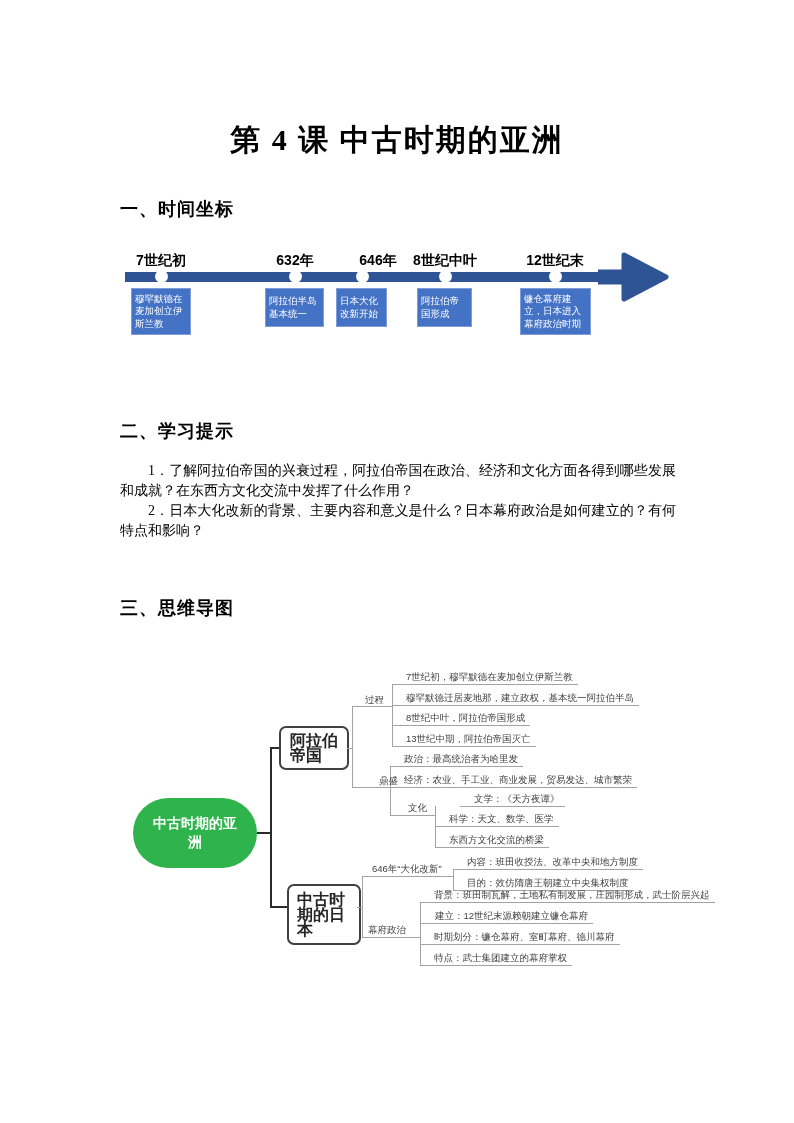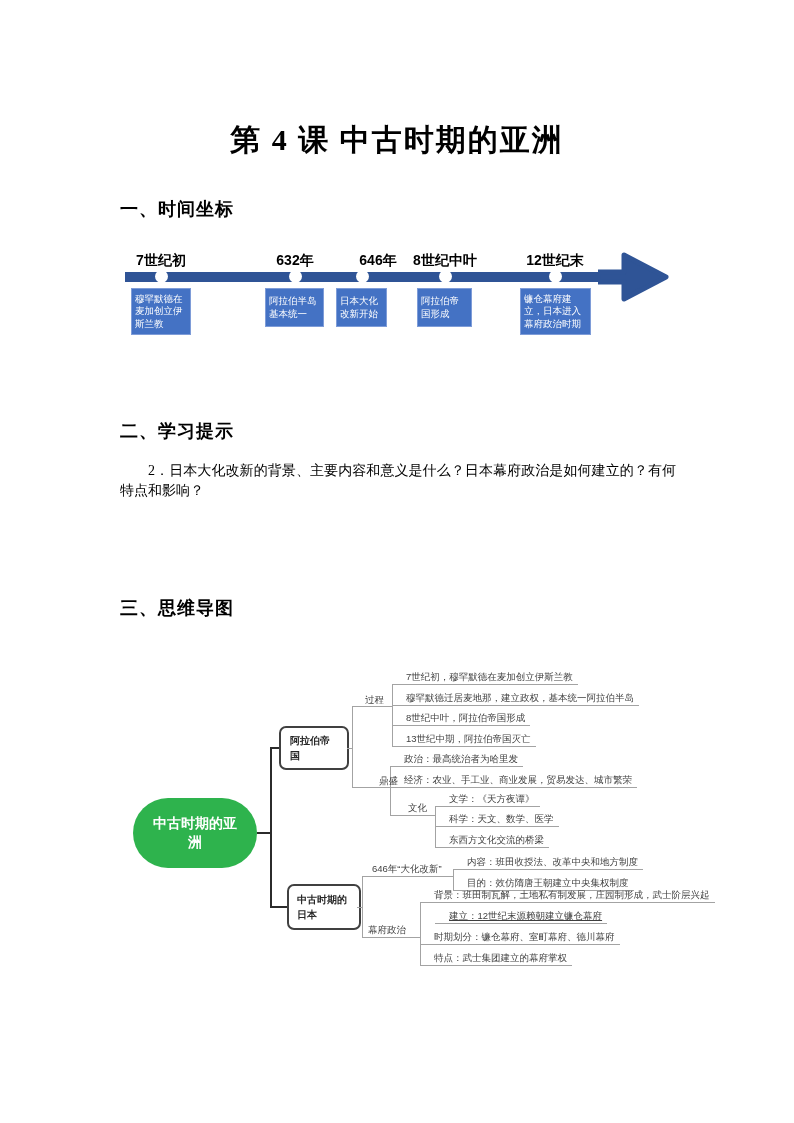--- a/index.html
+++ b/index.html
@@ -34,21 +34,21 @@
   .h{position:absolute;height:1px;background:#a3a3a3;}
   .v{position:absolute;width:1px;background:#a3a3a3;}
   .trunk-h{position:absolute;height:2px;background:#2b2b2b;}
   .trunk-v{position:absolute;width:2px;background:#2b2b2b;}
   .mroot{position:absolute;left:133px;top:798px;width:124px;height:70px;border-radius:35px;
          background:#2EB34D;color:#fff;font-weight:bold;font-size:14px;line-height:19px;
          font-family:"Liberation Sans","DejaVu Sans",sans-serif;
          display:flex;align-items:center;justify-content:center;text-align:center;
          padding:0 14px;box-sizing:border-box;}
   .mnode{position:absolute;background:#fff;border:2px solid #404040;border-radius:7px;
-         font-family:"Liberation Sans","DejaVu Sans",sans-serif;font-size:10px;font-weight:600;
+         font-family:"Liberation Sans","DejaVu Sans",sans-serif;font-size:16px;font-weight:600;
          color:#262626;line-height:15px;}
   #node-arab{left:279px;top:726px;width:48px;padding:5px 9px;}
   #node-japan{left:287px;top:884px;width:54px;padding:6px 8px;}
   .mlabel{position:absolute;font-family:"Liberation Sans","DejaVu Sans",sans-serif;
           font-size:9.5px;color:#3f3f3f;white-space:nowrap;}
   .leaf{position:absolute;font-family:"Liberation Sans","DejaVu Sans",sans-serif;
         font-size:9.5px;line-height:11px;color:#3f3f3f;white-space:nowrap;
         border-bottom:1px solid #a3a3a3;padding:0 5px 2px 14px;}
 </style>
 </head>
@@ -78,20 +78,21 @@
   <div class="tl-dot" style="left:439px;"></div>
   <div class="tl-dot" style="left:549px;"></div>
 
   <div class="tl-box" style="left:131px;width:60px;height:47px;">穆罕默德在麦加创立伊斯兰教</div>
   <div class="tl-box" style="left:265px;width:59px;height:39px;">阿拉伯半岛基本统一</div>
   <div class="tl-box" style="left:336px;width:51px;height:39px;">日本大化改新开始</div>
   <div class="tl-box" style="left:417px;width:55px;height:39px;">阿拉伯帝国形成</div>
   <div class="tl-box" style="left:520px;width:71px;height:47px;">镰仓幕府建立，日本进入幕府政治时期</div>
 
   <div class="study-text">
+    <p>1．了解阿拉伯帝国的兴衰过程，阿拉伯帝国在政治、经济和文化方面各得到哪些发展和成就？在东西方文化交流中发挥了什么作用？</p>
     <p>2．日本大化改新的背景、主要内容和意义是什么？日本幕府政治是如何建立的？有何特点和影响？</p>
   </div>
 
   <div class="trunk-h" style="left:257px;top:832px;width:13px;"></div>
   <div class="trunk-v" style="left:270px;top:747px;width:2px;height:161px;"></div>
   <div class="trunk-h" style="left:270px;top:747px;width:9px;"></div>
   <div class="trunk-h" style="left:270px;top:906px;width:17px;"></div>
 
   <div class="mroot">中古时期的亚洲</div>
   <div class="mnode" id="node-arab">阿拉伯帝国</div>
@@ -109,34 +110,34 @@
   <div class="mlabel" style="left:365px;top:694px;">过程</div>
   <div class="mlabel" style="left:363px;top:775px;margin-left:16px;">鼎盛</div>
   <div class="mlabel" style="left:408px;top:802px;">文化</div>
 
   <div class="leaf" style="left:392px;top:671px;">7世纪初，穆罕默德在麦加创立伊斯兰教</div>
   <div class="leaf" style="left:392px;top:692px;">穆罕默德迁居麦地那，建立政权，基本统一阿拉伯半岛</div>
   <div class="leaf" style="left:392px;top:712px;">8世纪中叶，阿拉伯帝国形成</div>
   <div class="leaf" style="left:392px;top:733px;">13世纪中期，阿拉伯帝国灭亡</div>
   <div class="leaf" style="left:390px;top:753px;">政治：最高统治者为哈里发</div>
   <div class="leaf" style="left:390px;top:774px;">经济：农业、手工业、商业发展，贸易发达、城市繁荣</div>
-  <div class="leaf" style="left:435px;top:793px;">文学：《天方夜谭》</div>
+  <div class="leaf" style="left:460px;top:793px;">文学：《天方夜谭》</div>
   <div class="leaf" style="left:435px;top:813px;">科学：天文、数学、医学</div>
   <div class="leaf" style="left:435px;top:834px;">东西方文化交流的桥梁</div>
 
   <div class="h" style="left:357px;top:907px;width:5px;"></div>
   <div class="v" style="left:362px;top:876px;height:61px;"></div>
   <div class="h" style="left:362px;top:876px;width:91px;"></div>
   <div class="h" style="left:362px;top:937px;width:58px;"></div>
   <div class="v" style="left:453px;top:869px;height:21px;"></div>
   <div class="v" style="left:420px;top:902px;height:63px;"></div>
 
   <div class="mlabel" style="left:372px;top:863px;">646年“大化改新”</div>
   <div class="mlabel" style="left:368px;top:924px;">幕府政治</div>
 
   <div class="leaf" style="left:453px;top:856px;">内容：班田收授法、改革中央和地方制度</div>
   <div class="leaf" style="left:453px;top:877px;">目的：效仿隋唐王朝建立中央集权制度</div>
   <div class="leaf" style="left:420px;top:889px;">背景：班田制瓦解，土地私有制发展，庄园制形成，武士阶层兴起</div>
-  <div class="leaf" style="left:435px;top:910px;text-decoration:underline;">建立：12世纪末源赖朝建立镰仓幕府</div>
+  <div class="leaf" style="left:421px;top:910px;">建立：12世纪末源赖朝建立镰仓幕府</div>
   <div class="leaf" style="left:420px;top:931px;">时期划分：镰仓幕府、室町幕府、德川幕府</div>
   <div class="leaf" style="left:420px;top:952px;">特点：武士集团建立的幕府掌权</div>
 
 </div>
 
 </body></html>

